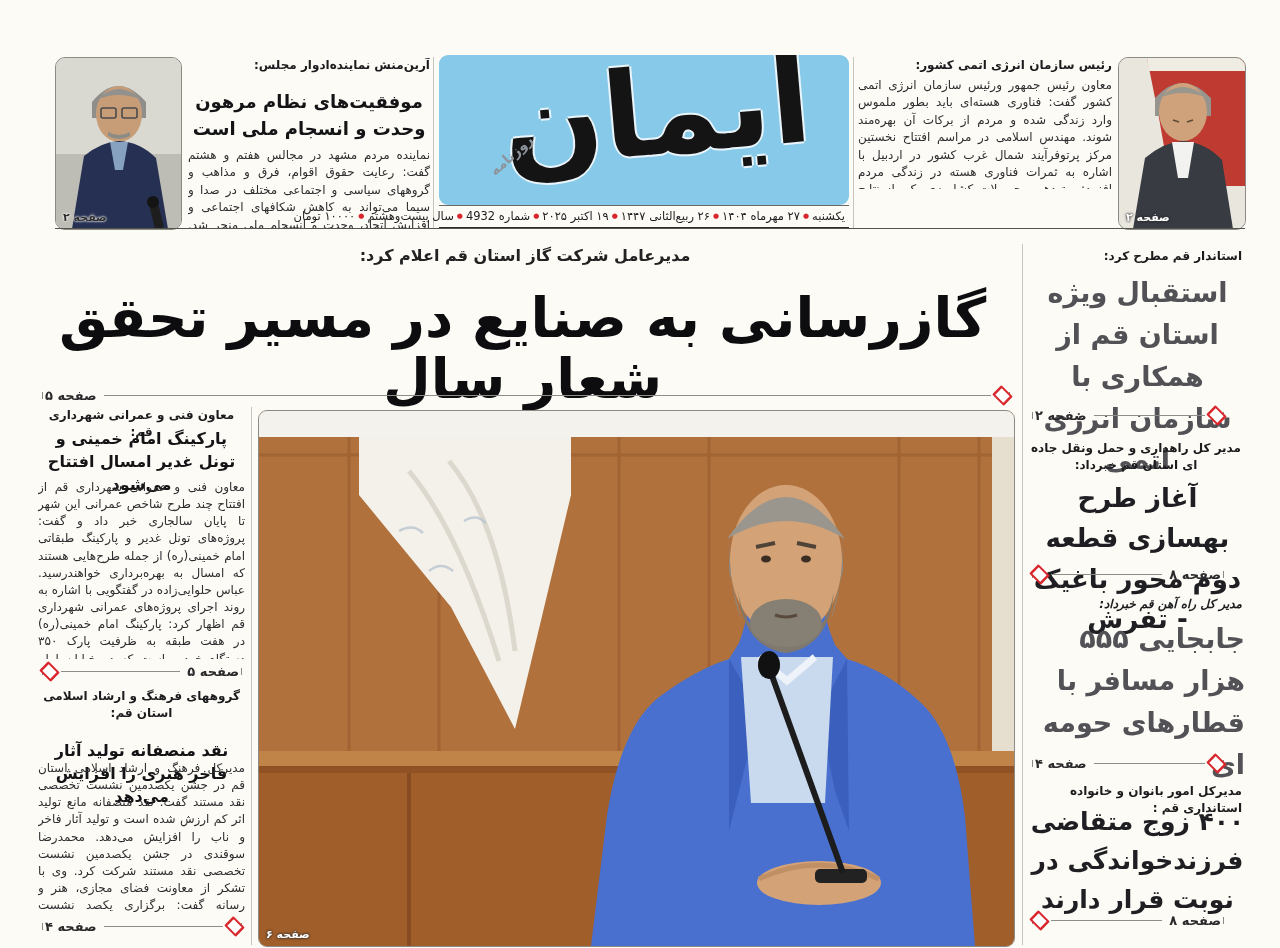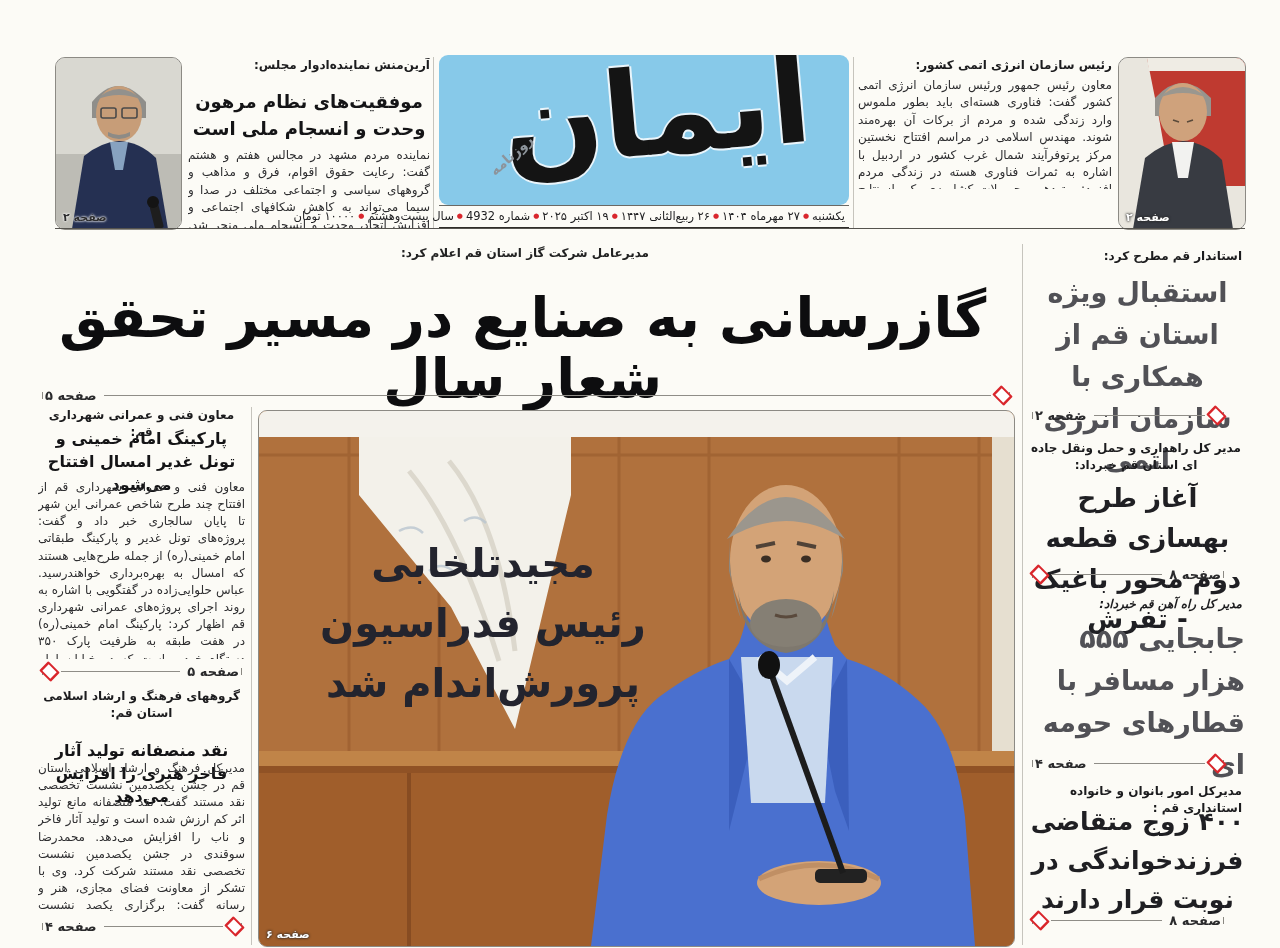--- a/index.html
+++ b/index.html
@@ -42,21 +42,21 @@
     transform:rotate(-42deg);font-weight:bold;}
   .datebar{
     position:absolute;display:flex;align-items:center;justify-content:space-between;
     border-top:1px solid #6b6964;border-bottom:2px solid #2f2d29;
     font-size:11.5px;color:#1e1e20;padding:3px 4px 4px 4px;box-sizing:border-box;white-space:nowrap;
   }
   .datebar .seg{display:flex;align-items:center;}
   .datebar .seg:not(:last-child)::after{content:"●";color:#d9262c;font-size:7px;margin:0 3px 0 3px;}
   .datebar .bold{font-weight:normal;}
   
-  .lead-kicker{font-size:12px;font-weight:bold;text-align:center;}
+  .lead-kicker{font-size:16px;font-weight:bold;text-align:center;}
   .lead-headline{font-size:55px;font-weight:bold;text-align:center;color:#0d0d0f;
     line-height:1.1;letter-spacing:-1px;}
   
   .col-kicker{font-size:12px;font-weight:bold;line-height:1.4;}
   .lc-head{font-size:16px;line-height:1.45;text-align:center;}
   .lc-body{font-size:12px;line-height:1.43;}
   .rc-head{font-weight:bold;text-align:center;line-height:1.55;}
   .rc-gray{color:#515156;}
   .rc-black{color:#1f1f23;}
   
@@ -208,25 +208,20 @@
       <path d="M497 136 L516 132 M538 132 L557 136" stroke="#4f4237" stroke-width="4" fill="none"></path>
       <ellipse cx="507" cy="148" rx="5" ry="3.5" fill="#3a2e24"></ellipse>
       <ellipse cx="547" cy="148" rx="5" ry="3.5" fill="#3a2e24"></ellipse>
       <path d="M516 204 Q527 208 538 204" stroke="#5a4a3c" stroke-width="3" fill="none"></path>
       <ellipse cx="560" cy="472" rx="62" ry="22" fill="#d3a377"></ellipse>
       <path d="M500 468 Q560 440 620 468" fill="none" stroke="#c08f64" stroke-width="5"></path>
       <rect x="556" y="458" width="52" height="14" rx="5" fill="#222"></rect>
       <line x1="584" y1="462" x2="512" y2="262" stroke="#1c1c1c" stroke-width="6"></line>
       <ellipse cx="510" cy="254" rx="11" ry="14" fill="#111"></ellipse>
     </svg>
-    <div class="photo-overlay">
-      <div>مجیدتلخابی</div>
-      <div>رئیس فدراسیون</div>
-      <div>پرورش‌اندام شد</div>
-    </div>
     <span class="photo-badge badge-light">صفحه ۶</span>
   </div>
 
   <div class="vdiv" style="left:1022px;top:244px;height:701px;"></div>
 
   <div class="abs kicker col-kicker" style="left:1030px;top:248px;width:212px;text-align:right;">استاندار قم مطرح کرد:</div>
   <div class="abs headline rc-head rc-gray" style="left:1030px;top:272px;width:215px;font-size:27px;">استقبال ویژه استان قم از همکاری با سازمان انرژی اتمی</div>
   <div class="pageline" style="left:1032px;top:408px;width:192px;">
     <span class="tick"></span>
     <span class="plabel">صفحه ۲</span>

